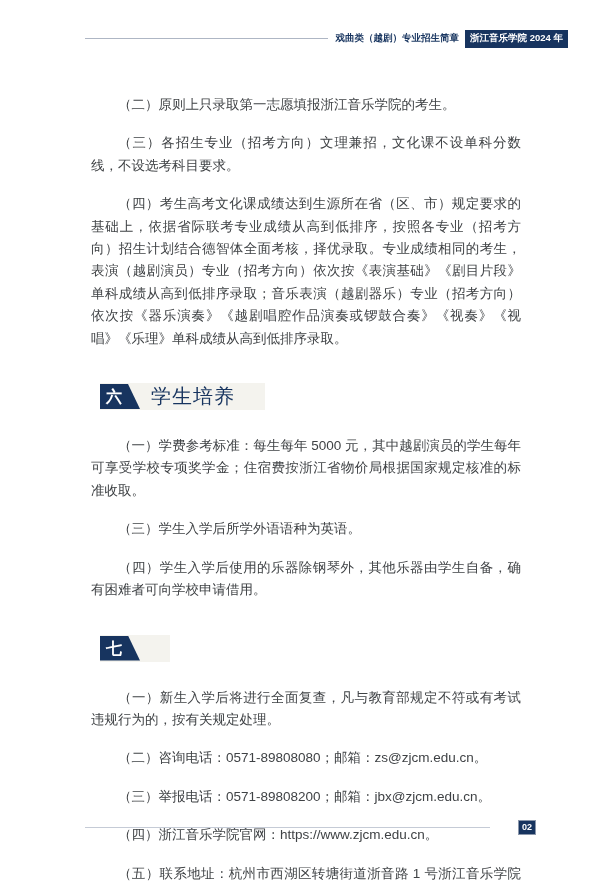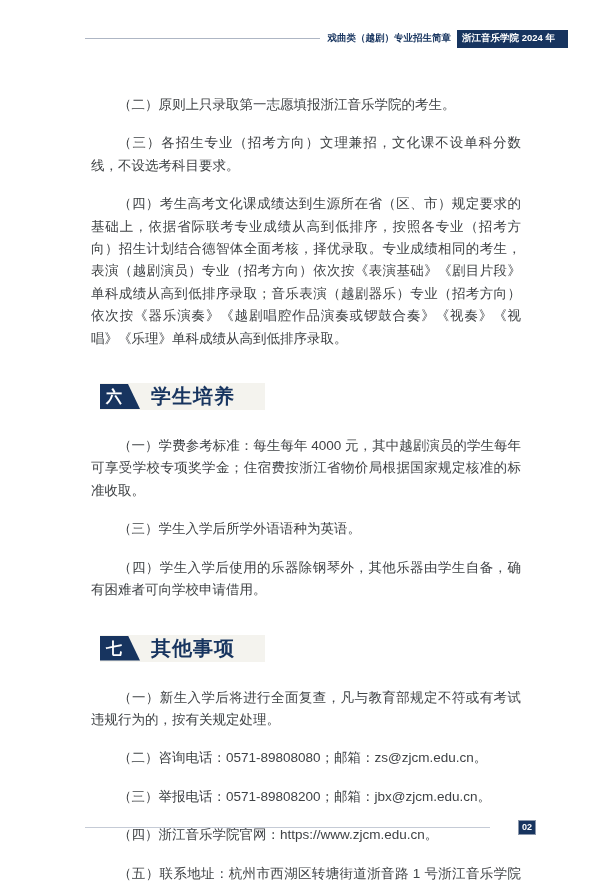--- a/index.html
+++ b/index.html
@@ -31,21 +31,21 @@
     font-weight: bold;
     color: #17345f;
     white-space: nowrap;
     text-align: right;
   }
   .header-badge {
     background: #17345f;
     color: #ffffff;
     font-size: 9.5px;
     font-weight: bold;
-    padding: 2px 13px 3px 5px;
+    padding: 2px 5px 3px 5px;
     white-space: nowrap;
     text-align: right;
   }
   
   .content {
     position: absolute;
     top: 78px; left: 75px;
     width: 462px;
     font-size: 13.5px;
     line-height: 22.4px;
@@ -81,21 +81,21 @@
     display: flex;
     align-items: center;
     justify-content: center;
     padding-right: 12px;
     box-sizing: border-box;
     line-height: 25px;
   }
   .sec-title {
     margin-left: 11px;
     font-size: 20px;
-    font-weight: bold;
+    font-weight: normal;
     color: #17345f;
     letter-spacing: 1px;
     line-height: 27px;
     white-space: nowrap;
   }
   
   .page-footer {
     position: absolute;
     top: 820px; left: 85px; right: 64px;
     display: flex;
@@ -133,28 +133,27 @@
     <p class="para">（三）各招生专业（招考方向）文理兼招，文化课不设单科分数线，不设选考科目要求。</p>
     <p class="para">（四）考生高考文化课成绩达到生源所在省（区、市）规定要求的基础上，依据省际联考专业成绩从高到低排序，按照各专业（招考方向）招生计划结合德智体全面考核，择优录取。专业成绩相同的考生，表演（越剧演员）专业（招考方向）依次按《表演基础》《剧目片段》单科成绩从高到低排序录取；音乐表演（越剧器乐）专业（招考方向）依次按《器乐演奏》《越剧唱腔作品演奏或锣鼓合奏》《视奏》《视唱》《乐理》单科成绩从高到低排序录取。</p>
 
     <div class="section-header-wrap">
       <div class="section-header">
         <div class="sec-badge">六</div>
         <div class="sec-title">学生培养</div>
       </div>
     </div>
 
-    <p class="para">（一）学费参考标准：每生每年 4000 元，其中越剧演员的学生每年可享受学校专项奖学金；住宿费按浙江省物价局根据国家规定核准的标准收取。</p>
+    <p class="para">（一）学费参考标准：每生每年 5000 元，其中越剧演员的学生每年可享受学校专项奖学金；住宿费按浙江省物价局根据国家规定核准的标准收取。</p>
     <p class="para">（三）学生入学后所学外语语种为英语。</p>
     <p class="para">（四）学生入学后使用的乐器除钢琴外，其他乐器由学生自备，确有困难者可向学校申请借用。</p>
 
     <div class="section-header-wrap">
       <div class="section-header">
         <div class="sec-badge">七</div>
-        <div class="sec-title">其他事项</div>
       </div>
     </div>
 
     <p class="para">（一）新生入学后将进行全面复查，凡与教育部规定不符或有考试违规行为的，按有关规定处理。</p>
     <p class="para">（二）咨询电话：0571-89808080；邮箱：zs@zjcm.edu.cn。</p>
     <p class="para">（三）举报电话：0571-89808200；邮箱：jbx@zjcm.edu.cn。</p>
     <p class="para">（四）浙江音乐学院官网：https://www.zjcm.edu.cn。</p>
     <p class="para">（五）联系地址：杭州市西湖区转塘街道浙音路 1 号浙江音乐学院招生办；</p>
     <p class="para">（六）本简章公布后，如上级主管部门对高考招生政策调整，将根据相关政策制定相应的制度办法，并另行公布。</p>
 

